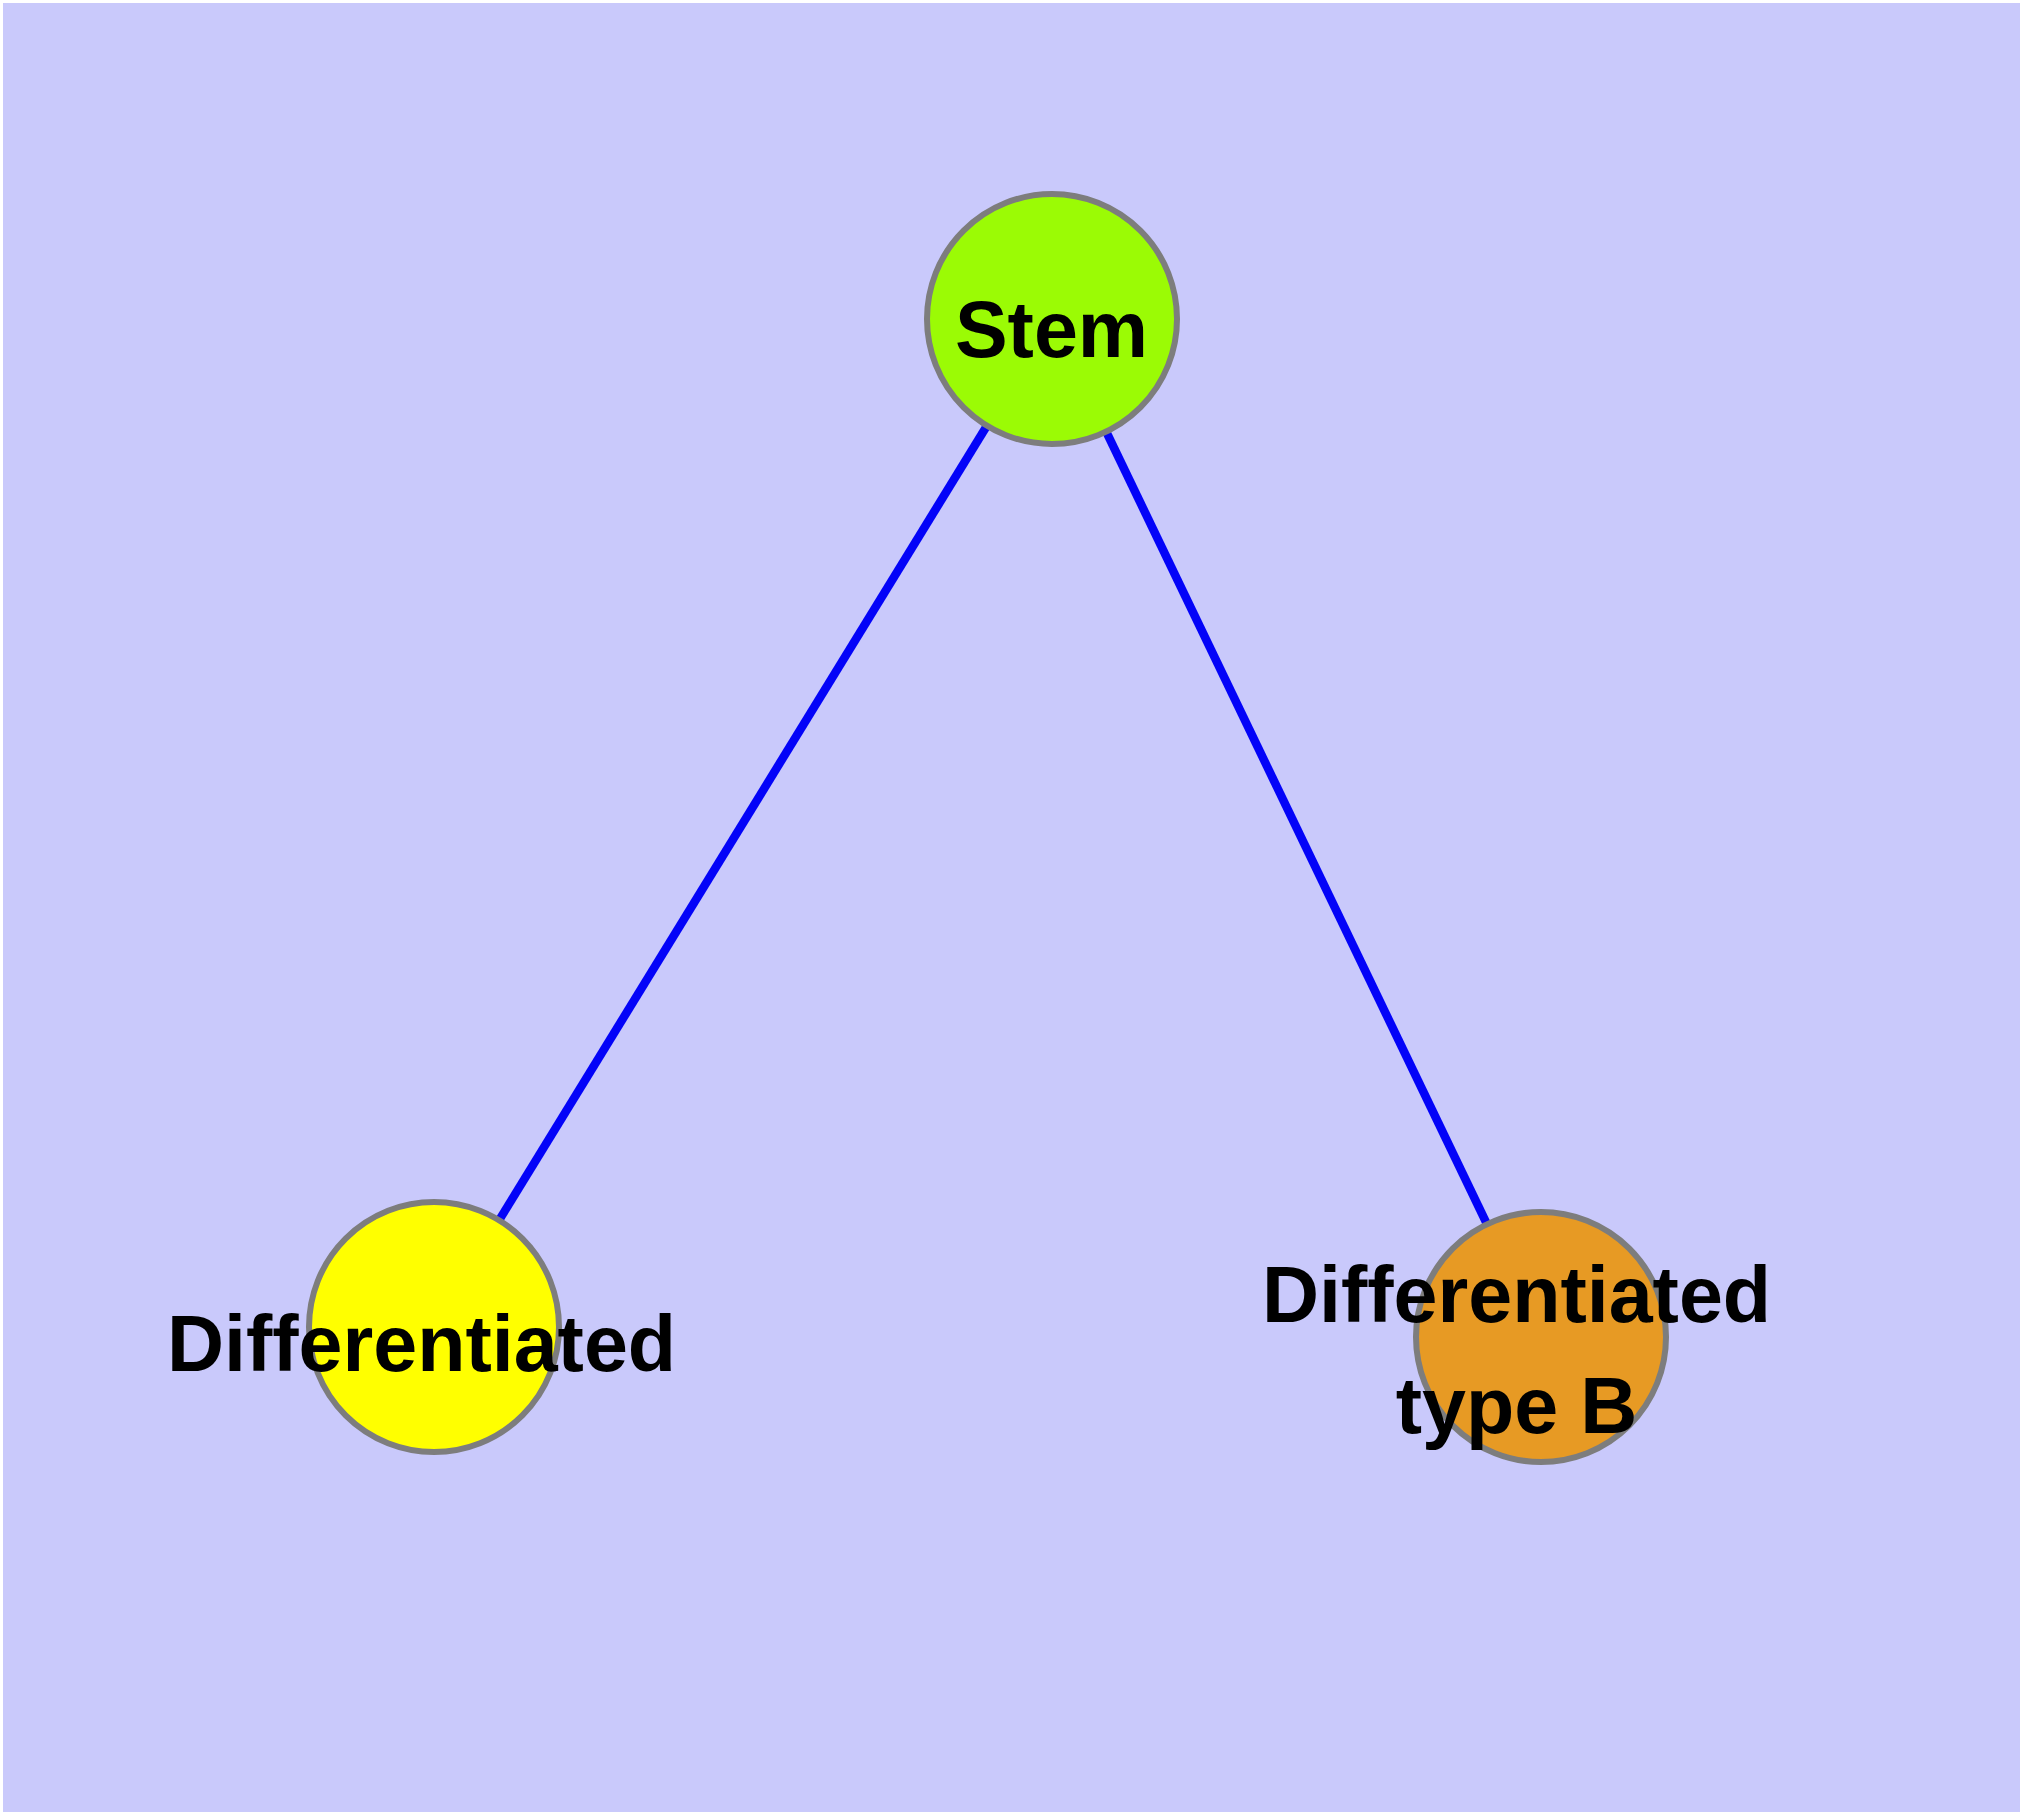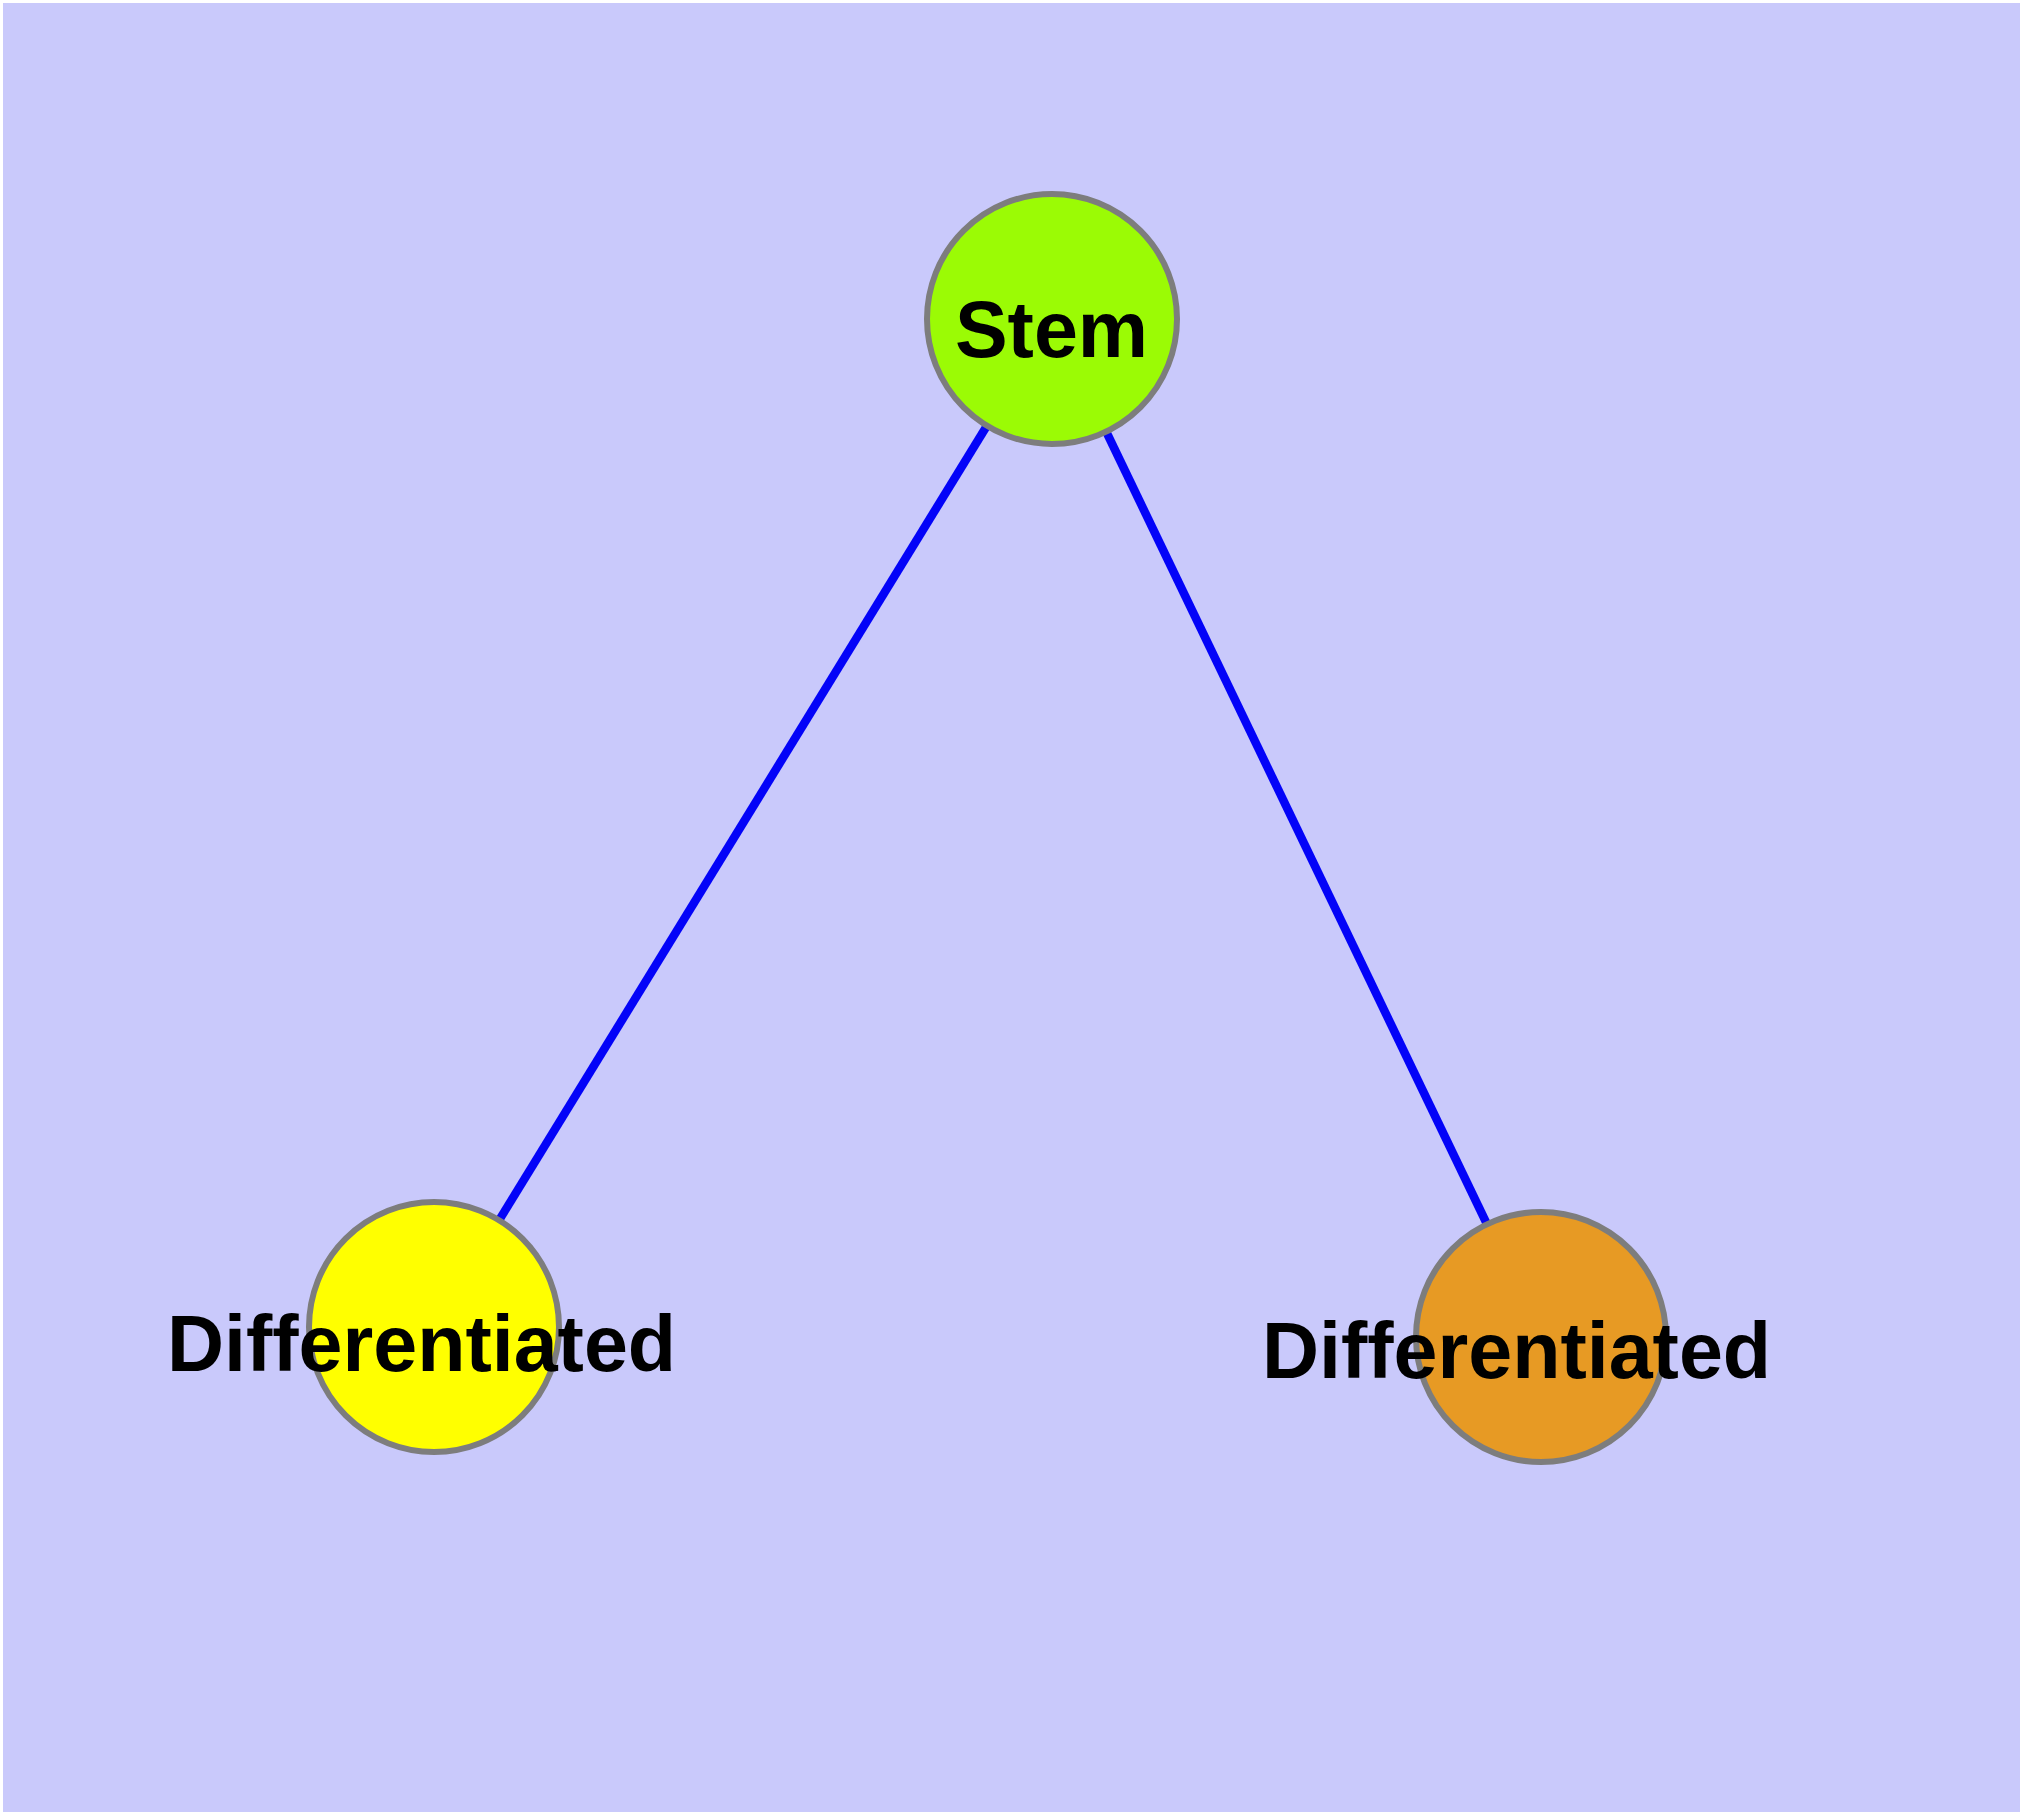--- a/index.html
+++ b/index.html
@@ -65,16 +65,17 @@
   <div class="node-label" style="left: 1049px; top: 318px; color: rgb(0, 0, 0);">
     <span>Stem</span>
   </div>
 
   <div class="node-label" style="left: 419px; top: 1332px; color: rgb(0, 0, 0);">
     <span>Differentiated</span>
   </div>
 
   <div class="node-label" style="left: 1514px; top: 1339px; color: rgb(0, 0, 0);">
     <span>Differentiated</span>
+    <span>type B</span>
   </div>
 
 </div>
 
 
 </body></html>

